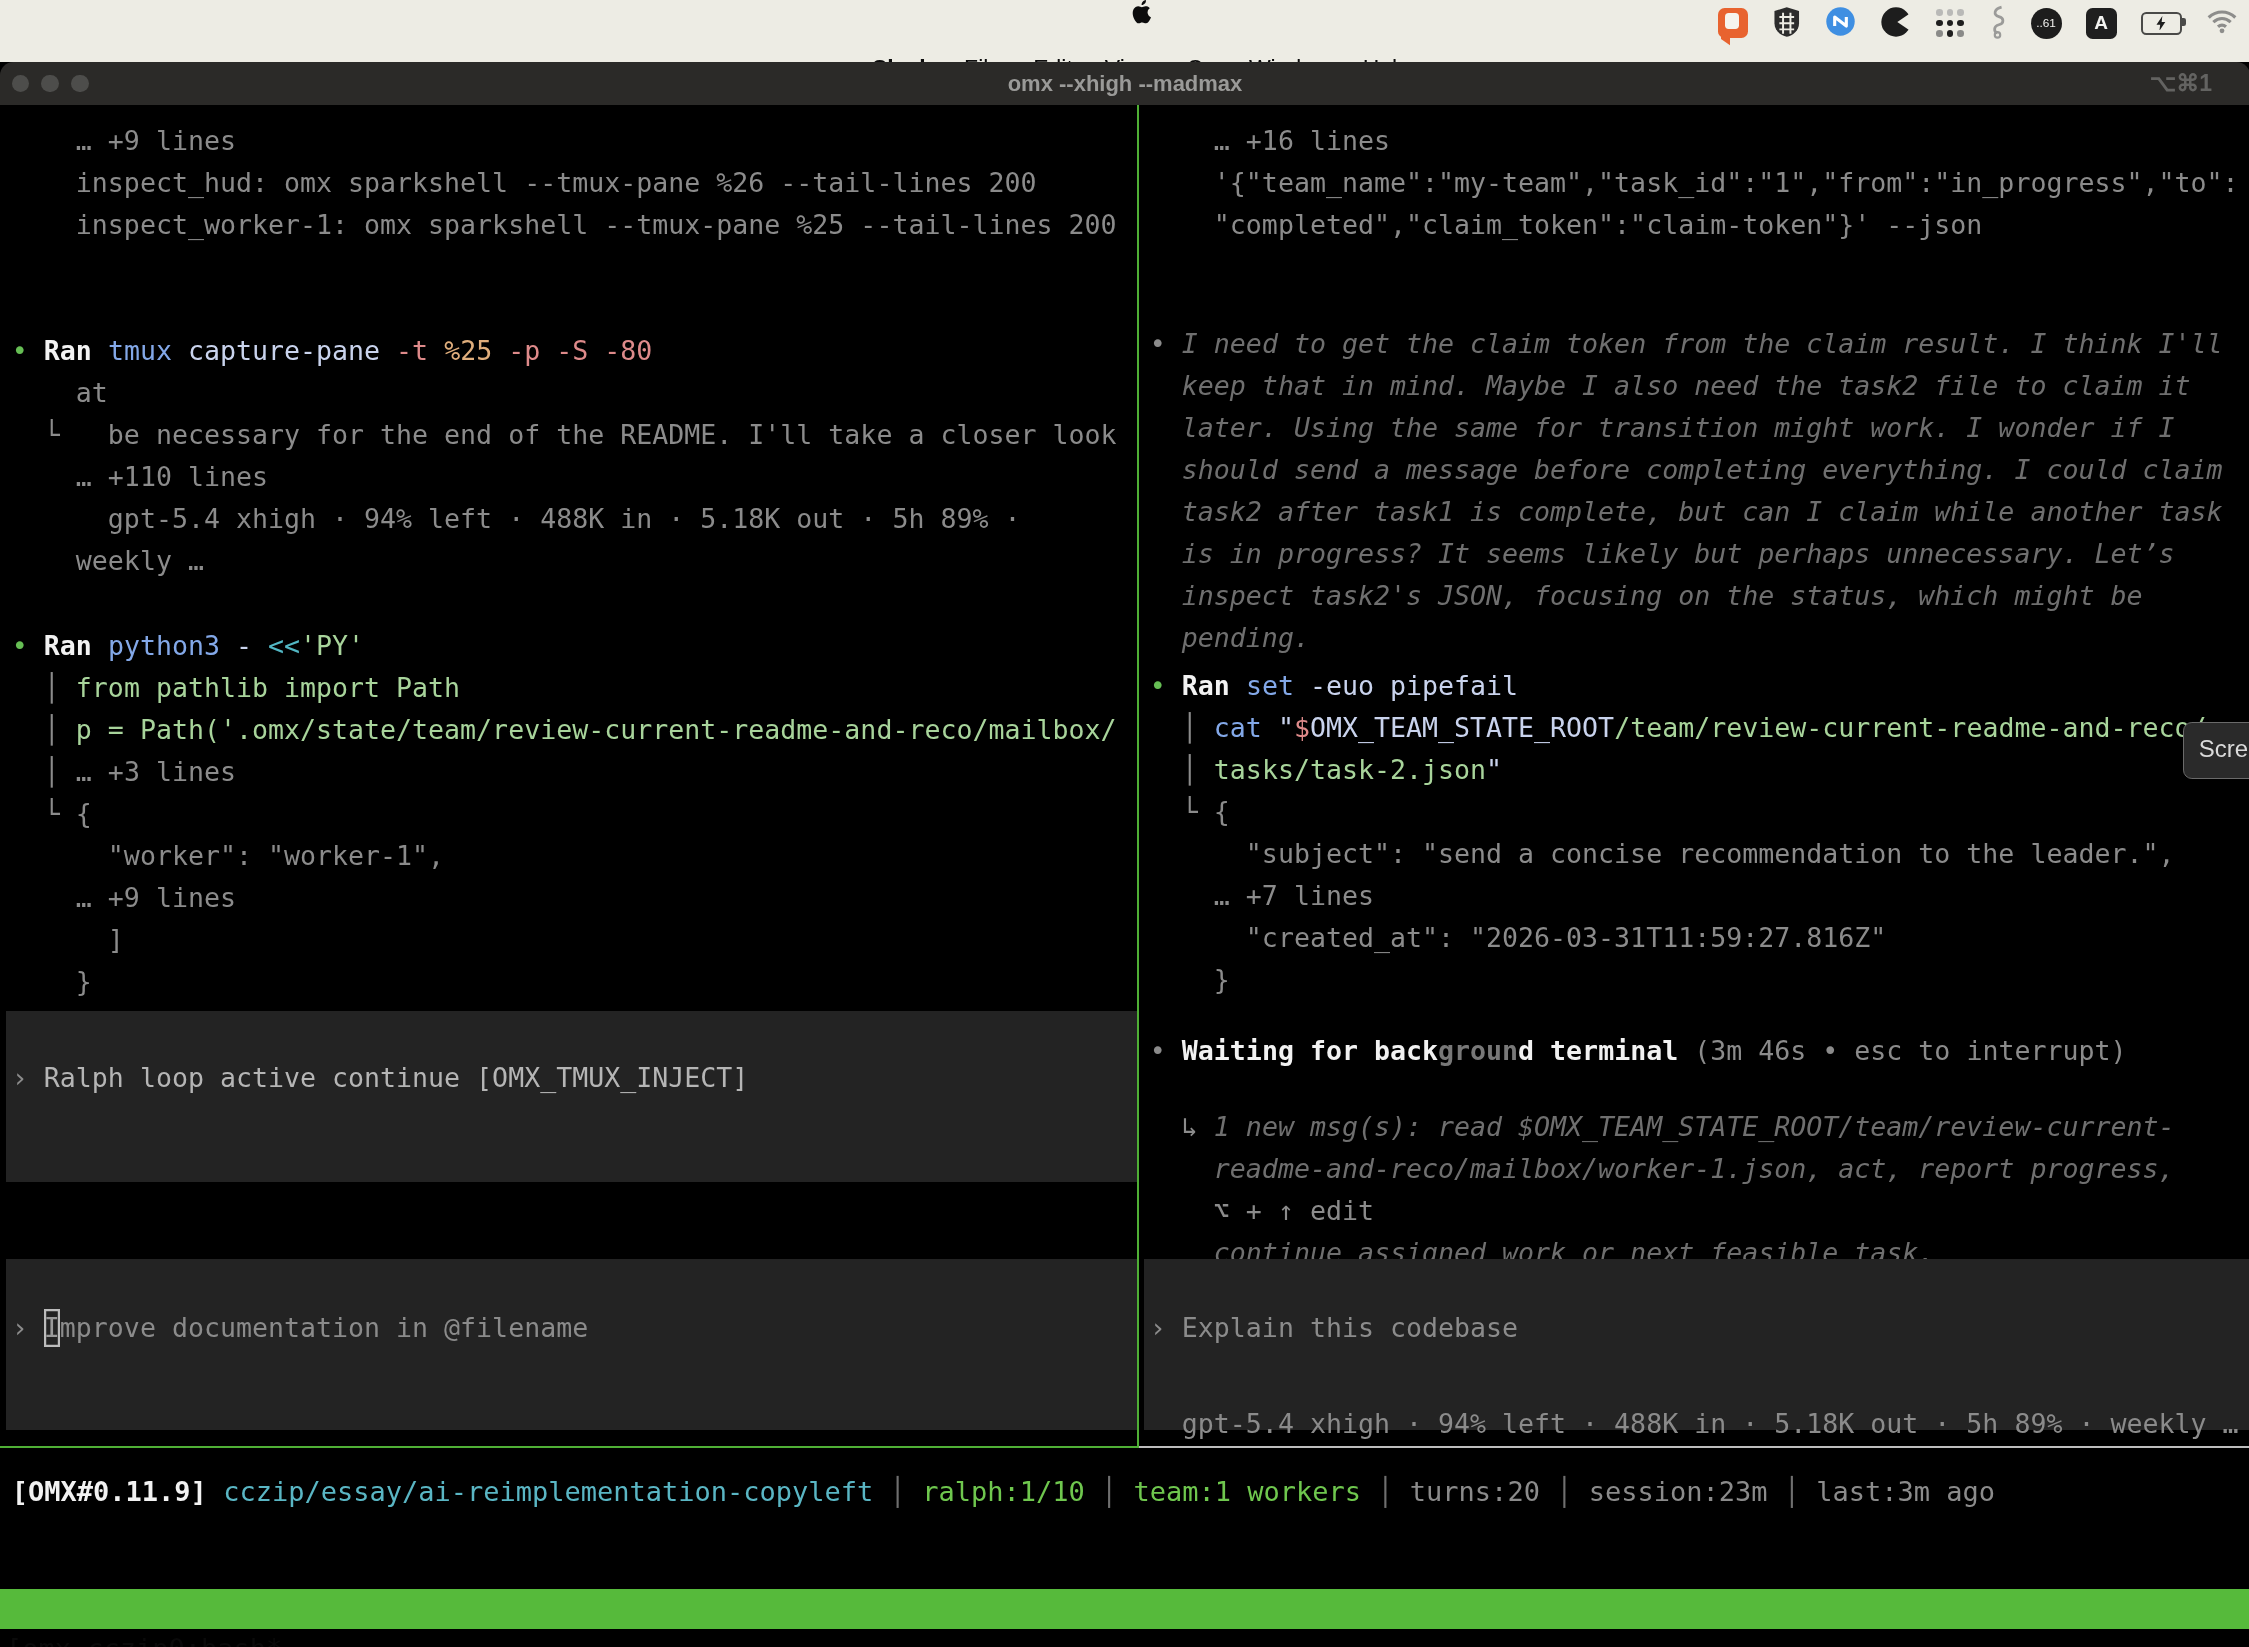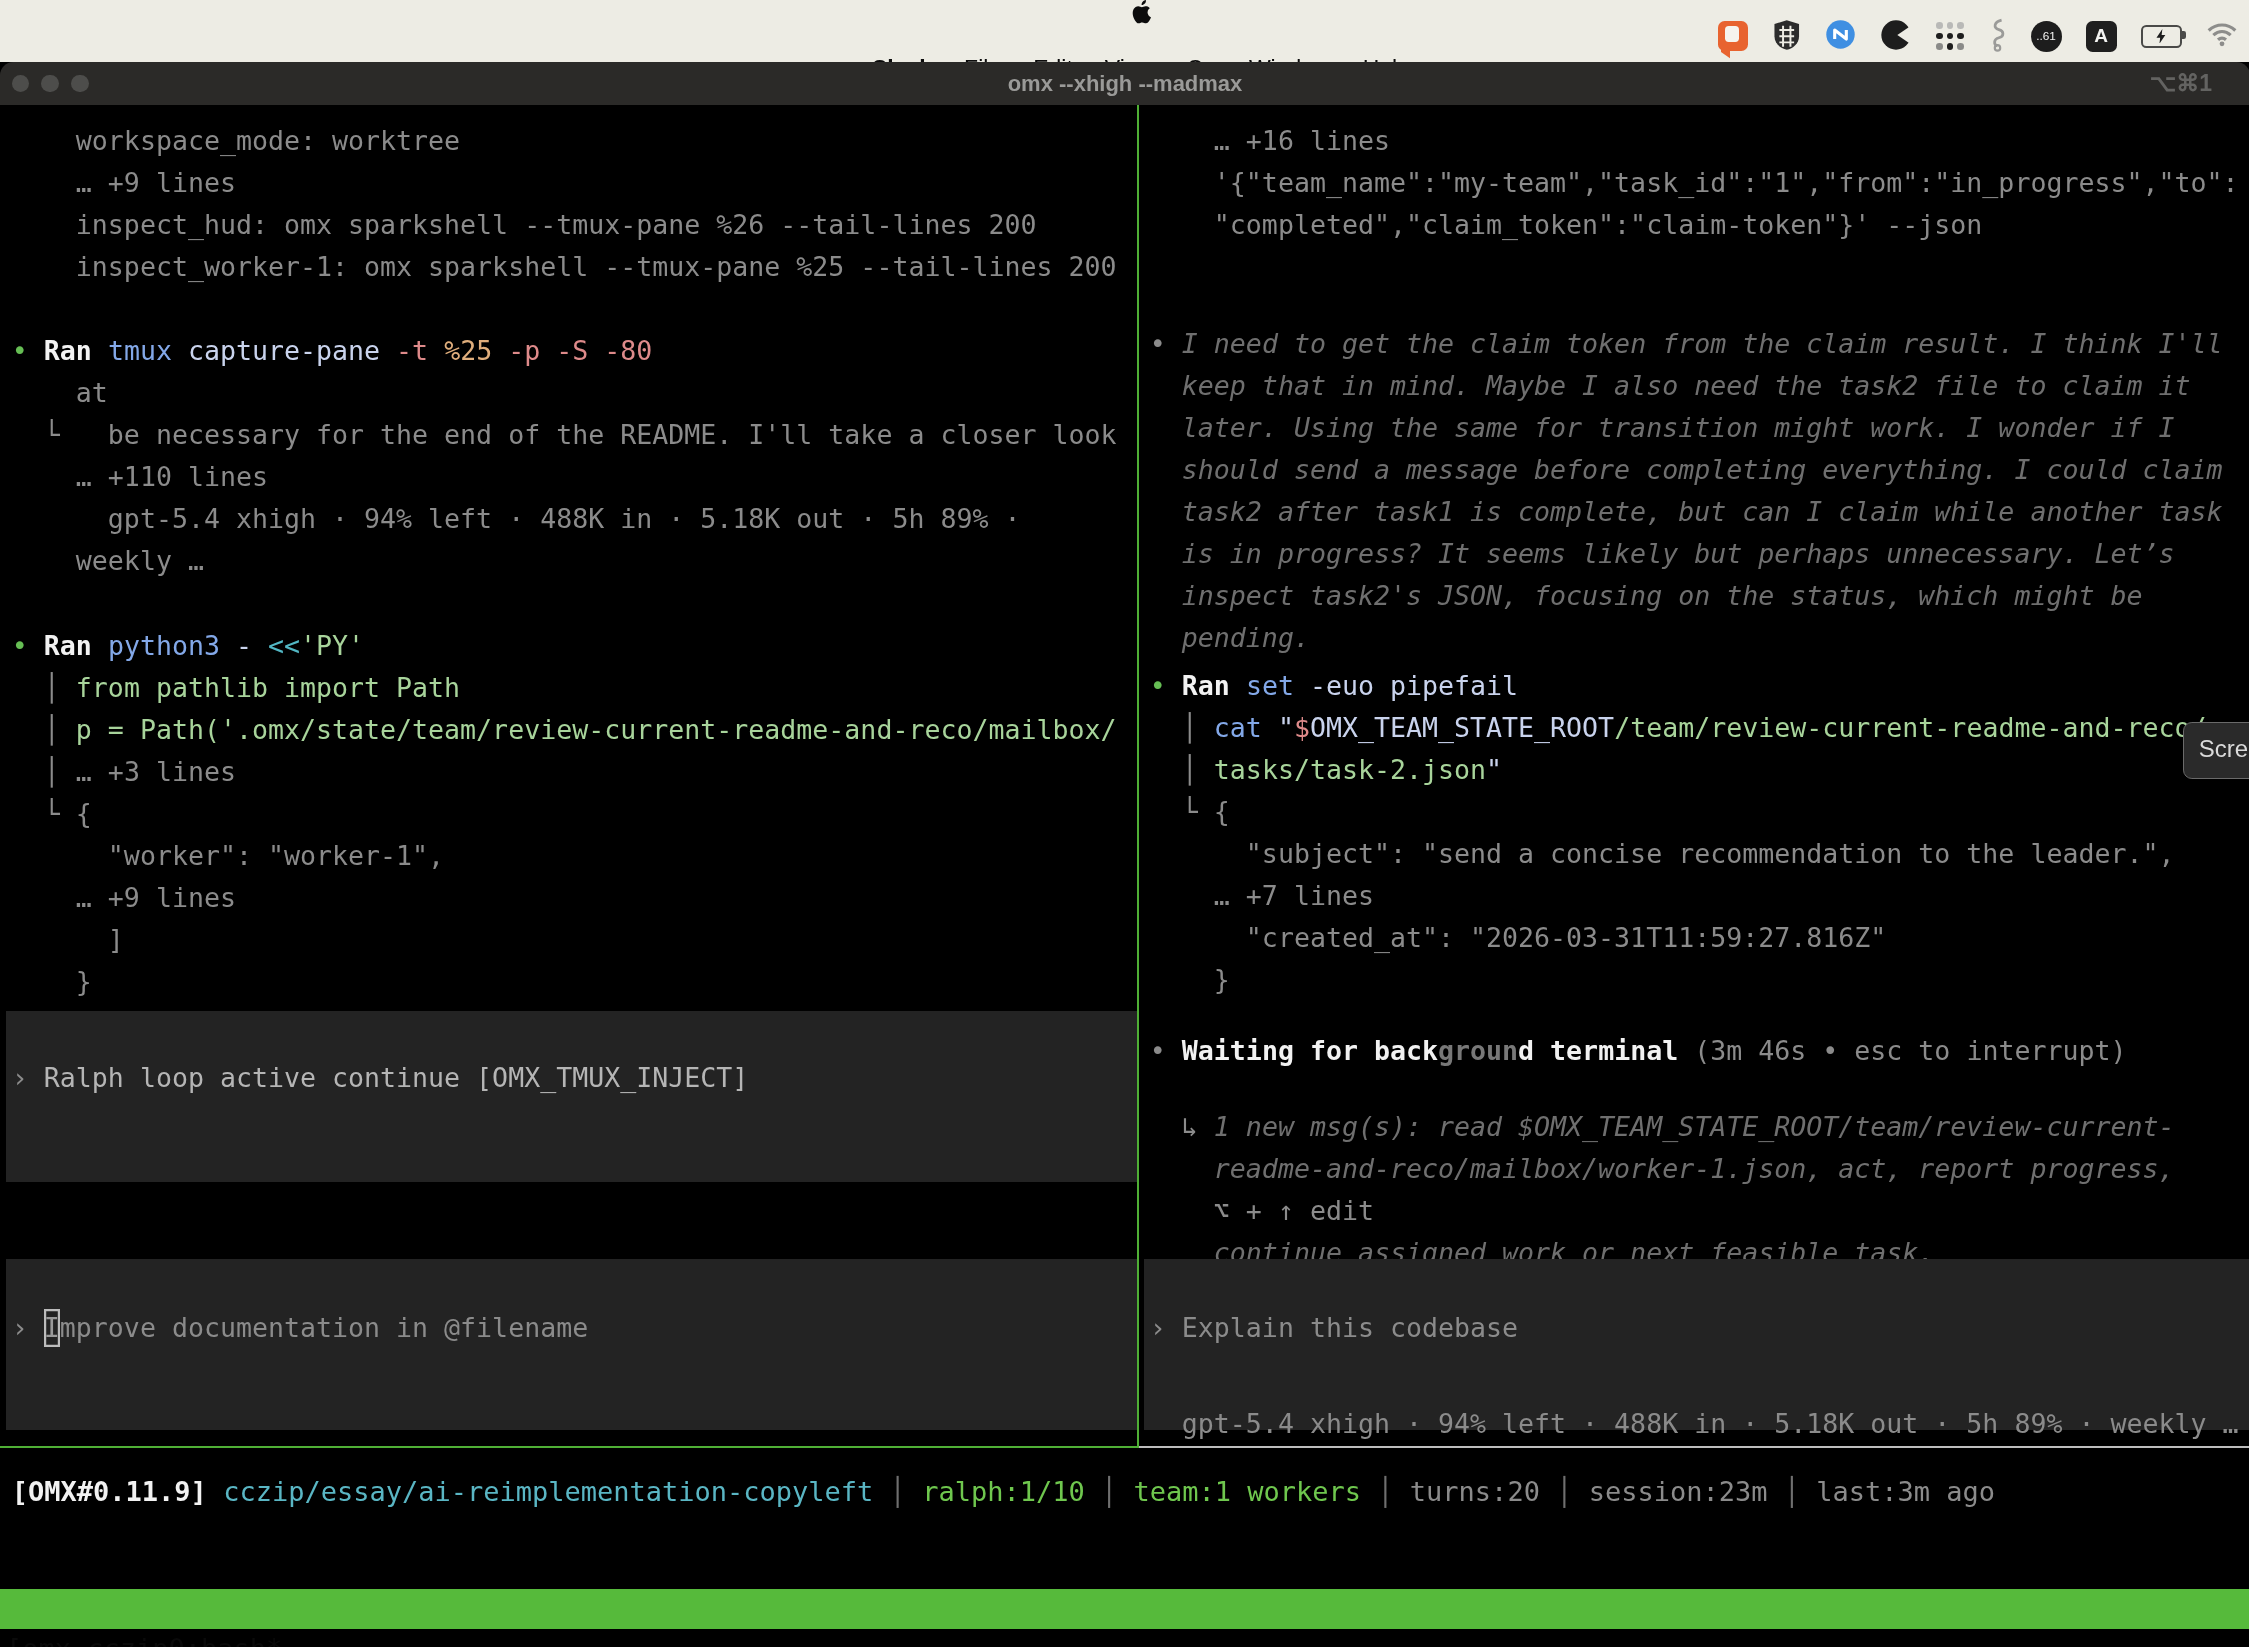--- a/index.html
+++ b/index.html
@@ -6,21 +6,21 @@
   body{width:2250px;height:1648px;background:#000;position:relative;overflow:hidden;
        font-family:"DejaVu Sans Mono",monospace;}
   
   #desktop-top{position:absolute;top:0;left:0;width:2250px;height:62px;background:#EDECE4;}
   #menubar{position:absolute;top:0;left:0;right:0;height:35px;display:flex;align-items:center;
            padding-left:32px;gap:32px;font-family:"Liberation Sans",sans-serif;
            font-size:23px;color:#0c0c0c;flex-direction:column;}
   .menu-item{white-space:nowrap;}
   .menu-item.bold{font-weight:700;}
   #apple-logo svg{display:block;}
-  #status-icons{position:absolute;right:12.5px;top:20px;height:32px;display:flex;gap:24px;align-items:center;}
+  #status-icons{position:absolute;right:12.5px;top:7px;height:32px;display:flex;gap:24px;align-items:center;}
   .ic{flex:none;}
   .ic-msg{width:29.5px;height:29.5px;background:#E8632F;border-radius:6.6px;position:relative;}
   .ic-msg::after{content:"";position:absolute;left:6.6px;top:5.2px;width:14px;height:16px;background:#F6F4EE;border-radius:3.7px;}
   .ic-msg::before{content:"";position:absolute;left:2.2px;bottom:-4.4px;width:8.9px;height:8.9px;background:#E8632F;transform:skewY(35deg);}
   .ic-badge61{width:31px;height:31px;background:#1d1d1d;border-radius:50%;color:#f3f3f1;
               font-size:11.8px;font-family:"Liberation Sans",sans-serif;display:flex;align-items:center;justify-content:center;}
   .ic-keya{width:31px;height:31px;background:#1f1f1f;border-radius:6.6px;color:#f3f3f1;font-weight:700;
            font-size:19px;font-family:"Liberation Sans",sans-serif;display:flex;align-items:center;justify-content:center;}
   .ic-batt{width:37px;height:19px;border:2.2px solid #4a4a48;border-radius:5.2px;position:relative;background:#EDECE4;
            display:flex;align-items:center;justify-content:center;}
@@ -148,21 +148,20 @@
   <div id="titlebar">
     <span class="tl" id="tl-close"></span>
     <span class="tl" id="tl-min"></span>
     <span class="tl" id="tl-zoom"></span>
     <div id="window-title">omx --xhigh --madmax</div>
     <div id="window-shortcut">⌥⌘1</div>
   </div>
   <div id="term">
     <div class="pane" id="pane-left">
         <div class="block" style="top: 14.8px;">
-          <div class="tline"><span class="s-g">    workspace_mode: worktree</span></div>
           <div class="tline"><span class="s-g">    … +9 lines</span></div>
           <div class="tline"><span class="s-g">    inspect_hud: omx sparkshell --tmux-pane %26 --tail-lines 200</span></div>
           <div class="tline"><span class="s-g">    inspect_worker-1: omx sparkshell --tmux-pane %25 --tail-lines 200</span></div>
         </div>
         <div class="block" style="top: 225px;">
           <div class="tline"><span class="s-gb">• </span><span class="s-b">Ran </span><span class="s-bl">tmux </span><span class="s-lv">capture-pane </span><span class="s-sa">-t </span><span class="s-or">%25 </span><span class="s-sa">-p -S -80</span></div>
           <div class="tline"><span class="s-g">    at</span></div>
           <div class="tline"><span class="s-g">  └   be necessary for the end of the README. I'll take a closer look</span></div>
           <div class="tline"><span class="s-g">    … +110 lines</span></div>
           <div class="tline"><span class="s-g">      gpt-5.4 xhigh · 94% left · 488K in · 5.18K out · 5h 89% ·</span></div>

